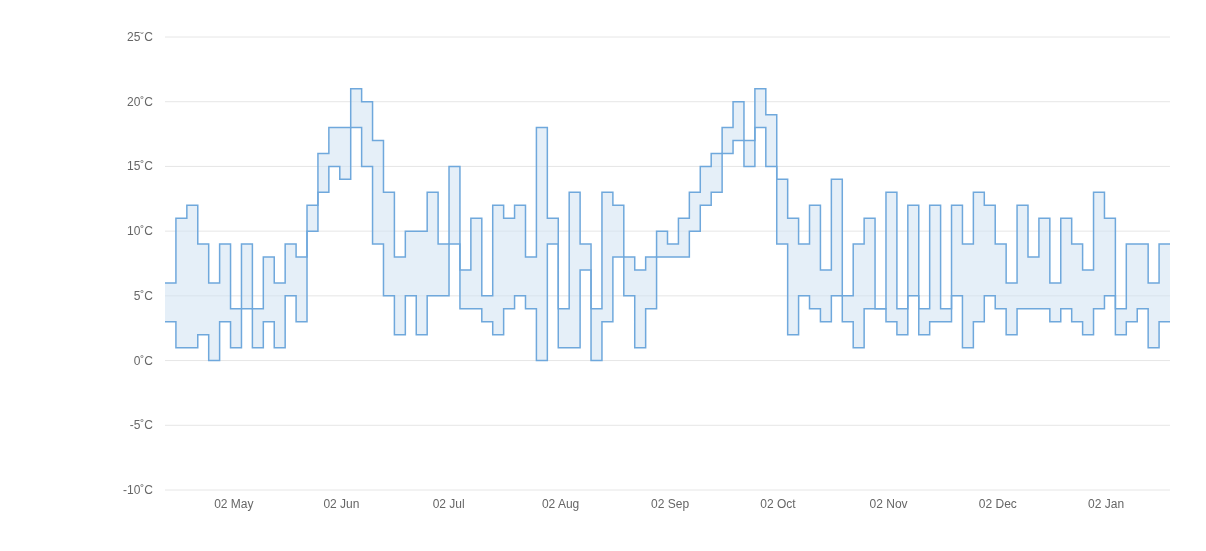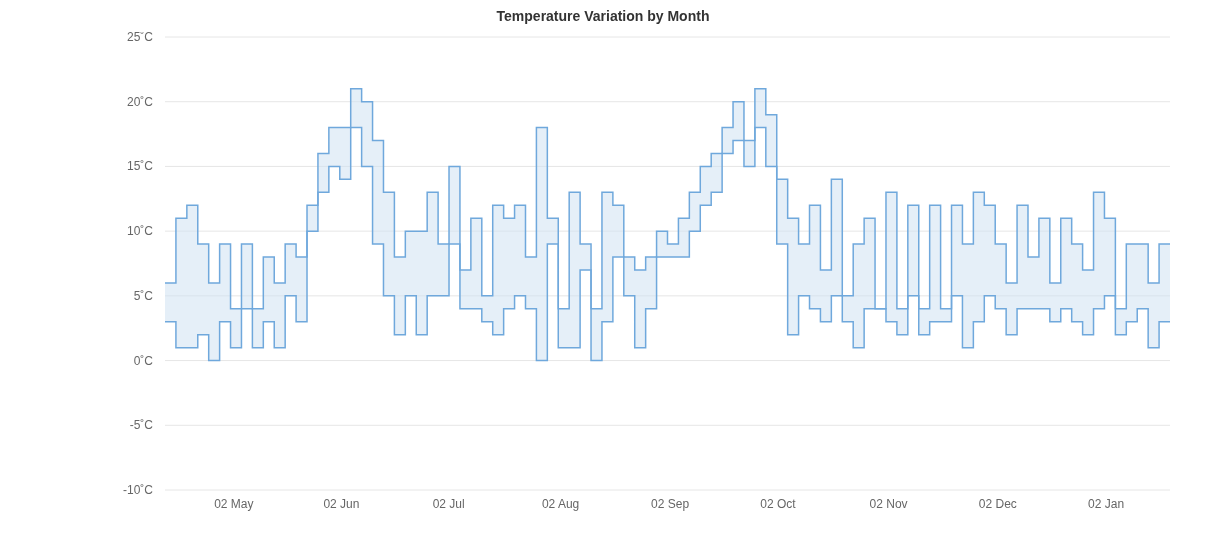--- a/index.html
+++ b/index.html
@@ -7,21 +7,20 @@
   .title{position:absolute;top:8px;left:0;right:0;text-align:center;font-weight:700;font-size:14px;color:#333;}
   .plot{position:absolute;left:165px;top:37px;width:1005px;height:453px;}
   .grid line{stroke:#e6e6e6;stroke-width:1;}
   .axis text{font-size:12px;fill:#666;}
   .range-area{fill:#cfe1f3;fill-opacity:.55;}
   .range-line{fill:none;stroke:#6fa8dc;stroke-width:1.5;}
 </style>
 </head>
 <body>
 <div class="wrap">
-  <div class="title">Temperature Variation by Month</div>
   <svg class="plot" viewBox="-55 -5 1070 488" preserveAspectRatio="none" style="left: 110px; width: 1070px; top: 32px; height: 488px;">
     <g id="grid" class="grid">
         <line x1="0" x2="1005" y1="453" y2="453"></line>
         <line x1="0" x2="1005" y1="388.2857142857143" y2="388.2857142857143"></line>
         <line x1="0" x2="1005" y1="323.57142857142856" y2="323.57142857142856"></line>
         <line x1="0" x2="1005" y1="258.8571428571429" y2="258.8571428571429"></line>
         <line x1="0" x2="1005" y1="194.14285714285717" y2="194.14285714285717"></line>
         <line x1="0" x2="1005" y1="129.42857142857144" y2="129.42857142857144"></line>
         <line x1="0" x2="1005" y1="64.71428571428572" y2="64.71428571428572"></line>
         <line x1="0" x2="1005" y1="0" y2="0"></line>

